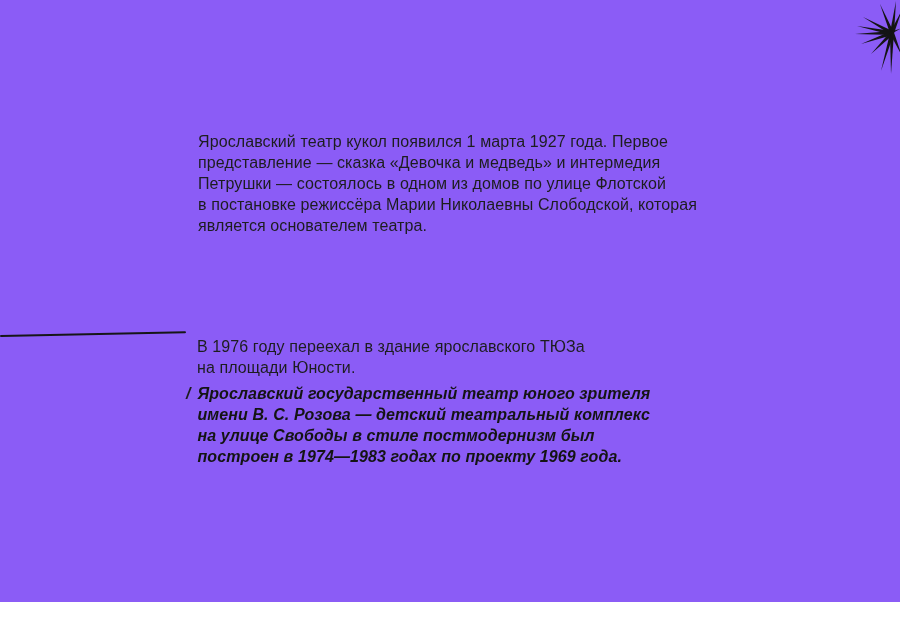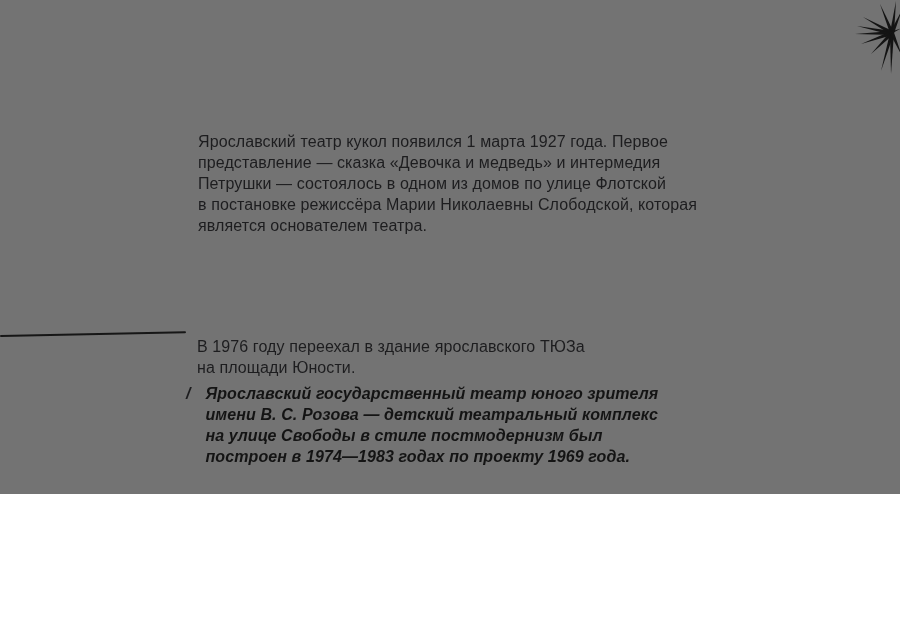--- a/index.html
+++ b/index.html
@@ -3,22 +3,22 @@
 <meta charset="utf-8">
 <style>
   html, body {
     margin: 0;
     padding: 0;
     background: #ffffff;
   }
   .page {
     position: relative;
     width: 900px;
-    height: 494px;
-    background: #737373;
+    height: 602px;
+    background: #8b5cf6;
     overflow: hidden;
     font-family: "Liberation Sans", "DejaVu Sans", sans-serif;
     color: #1d1d1f;
   }
   .starburst {
     position: absolute;
     top: 0;
     right: 0;
     width: 50px;
     height: 78px;
@@ -65,21 +65,20 @@
     margin-right: 7px;
   }
   .annotation .annotation-text {
     font-size: 16px;
     line-height: 21px;
     font-style: italic;
     font-weight: 700;
     white-space: pre-line;
     letter-spacing: 0.1px;
     color: #141414;
-    margin-left: 8px;
   }
 </style>
 </head>
 <body>
 
 <div class="page">
 
   <svg class="starburst" viewBox="0 0 50 78" xmlns="http://www.w3.org/2000/svg" fill="#141414">
     <polygon points="43.8,32.2 30,4 40.2,33.8"></polygon>
     <polygon points="44,33.2 46,1 40,32.8"></polygon>

